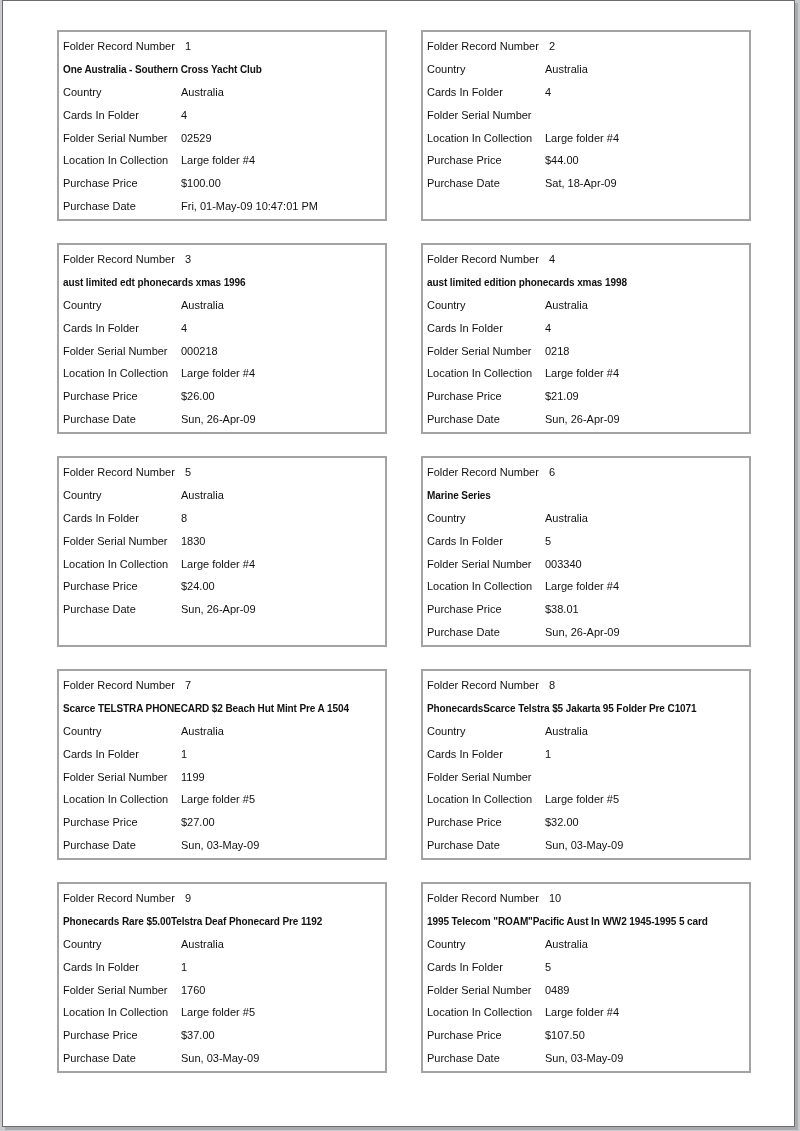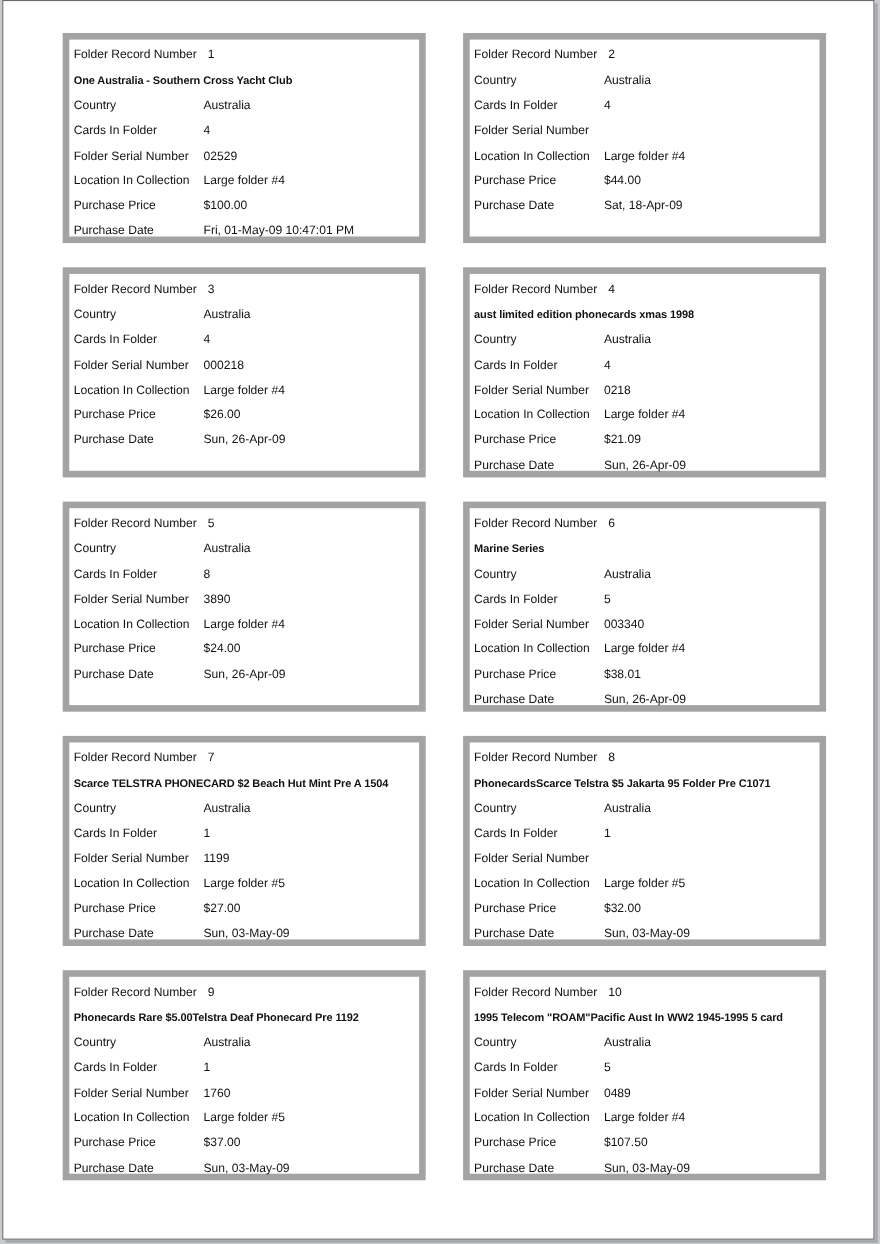--- a/index.html
+++ b/index.html
@@ -32,21 +32,21 @@
       width: 696px;
       display: grid;
       grid-template-columns: 330px 330px;
       column-gap: 34px;
       row-gap: 22px;
     }
     .card {
       box-sizing: border-box;
       width: 330px;
       height: 191px;
-      border: 6px solid #a3a3a3;
+      border: 2px solid #a3a3a3;
       padding: 3px 4px 0 4px;
       background: #fff;
     }
     .row {
       height: 22.8px;
       display: flex;
       align-items: center;
       font-size: 11px;
       white-space: nowrap;
     }
@@ -131,20 +131,21 @@
       <span class="label">Purchase Date</span>
       <span class="value">Sat, 18-Apr-09</span>
     </div>
   </div>
 
   <div class="card">
     <div class="row">
       <span class="label record-label">Folder Record Number</span>
       <span class="value">3</span>
     </div>
+    <div class="row title">aust limited edt phonecards xmas 1996</div>
     <div class="row">
       <span class="label">Country</span>
       <span class="value">Australia</span>
     </div>
     <div class="row">
       <span class="label">Cards In Folder</span>
       <span class="value">4</span>
     </div>
     <div class="row">
       <span class="label">Folder Serial Number</span>
@@ -204,21 +205,21 @@
     <div class="row">
       <span class="label">Country</span>
       <span class="value">Australia</span>
     </div>
     <div class="row">
       <span class="label">Cards In Folder</span>
       <span class="value">8</span>
     </div>
     <div class="row">
       <span class="label">Folder Serial Number</span>
-      <span class="value">3890</span>
+      <span class="value">1830</span>
     </div>
     <div class="row">
       <span class="label">Location In Collection</span>
       <span class="value">Large folder #4</span>
     </div>
     <div class="row">
       <span class="label">Purchase Price</span>
       <span class="value">$24.00</span>
     </div>
     <div class="row">

